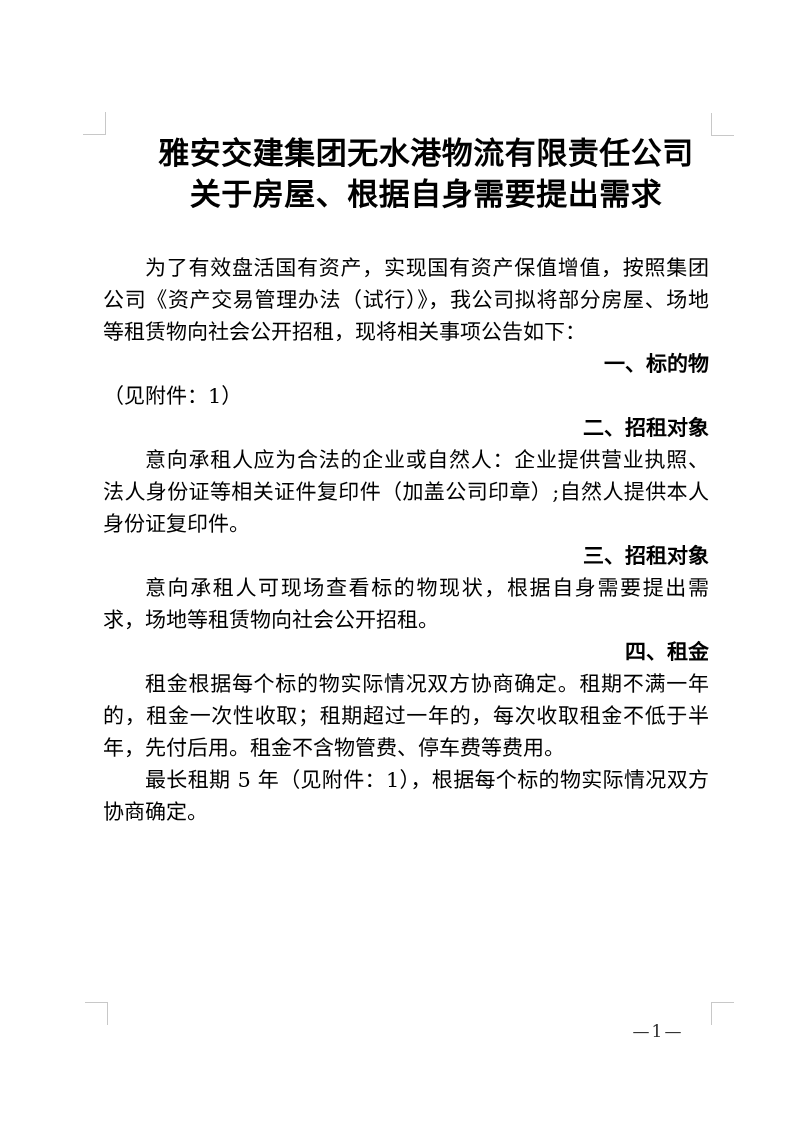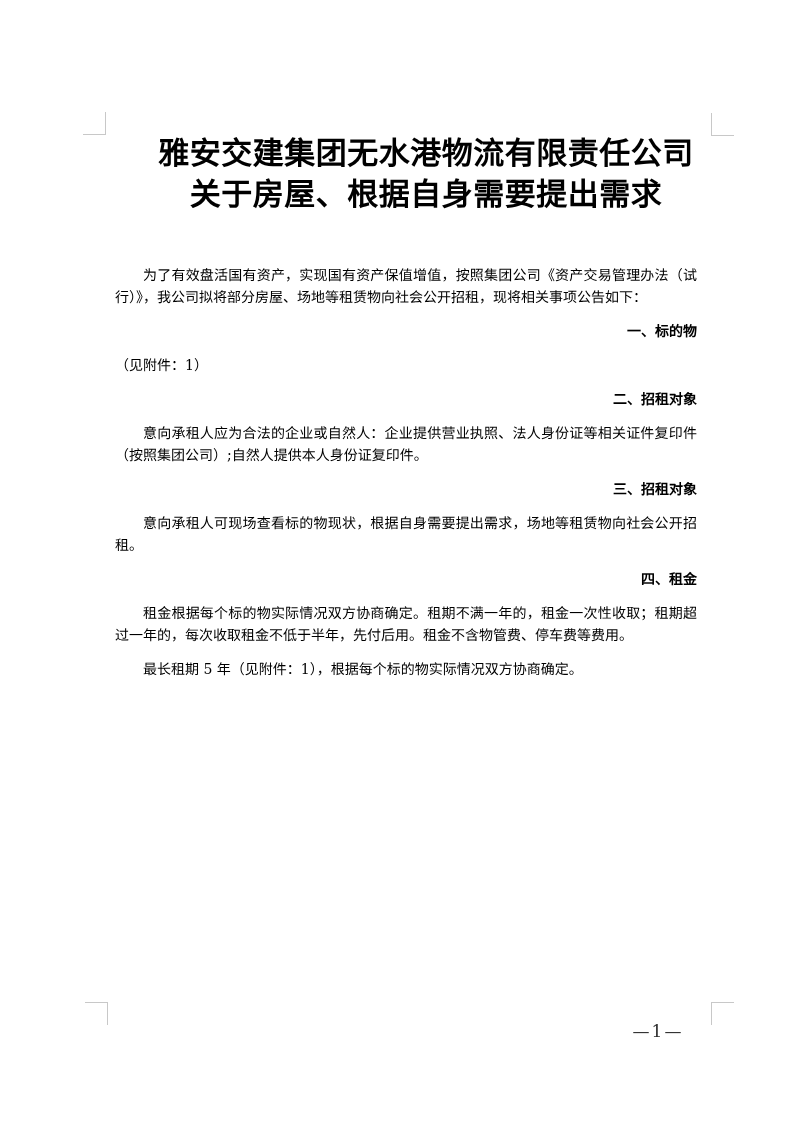--- a/index.html
+++ b/index.html
@@ -49,24 +49,24 @@
     left: 103px;
     top: 252px;
     width: 606px;
     font-size: 21px;
     line-height: 39px;
     text-align: justify;
     text-justify: inter-ideograph;
     color: #000000;
   }
   .content p, .content h3 {
-    margin: 12px;
+    margin: 0;
     padding: 0;
-    font-size: 14px;
-    line-height: 22px;
+    font-size: 21px;
+    line-height: 32px;
   }
   .content p.body {
     font-family: "DejaVu Serif", serif;
     font-weight: normal;
   }
   .content p.indent { text-indent: 2em; }
   .content h3.heading {
     font-family: "DejaVu Sans", sans-serif;
     font-weight: bold;
     text-indent: 1.75em;
@@ -98,21 +98,21 @@
   <div class="doc-title">
     <div>雅安交建集团无水港物流有限责任公司</div>
     <div>关于房屋、根据自身需要提出需求</div>
   </div>
 
   <div class="content">
     <p class="body indent">为了有效盘活国有资产，实现国有资产保值增值，按照集团公司《资产交易管理办法（试行）》，我公司拟将部分房屋、场地等租赁物向社会公开招租，现将相关事项公告如下：</p>
     <h3 class="heading">一、标的物</h3>
     <p class="body">（见附件：1）</p>
     <h3 class="heading">二、招租对象</h3>
-    <p class="body indent">意向承租人应为合法的企业或自然人：企业提供营业执照、法人身份证等相关证件复印件（按照集团公司）;自然人提供本人身份证复印件。</p>
+    <p class="body indent">意向承租人应为合法的企业或自然人：企业提供营业执照、法人身份证等相关证件复印件（加盖公司印章）;自然人提供本人身份证复印件。</p>
     <h3 class="heading">三、招租对象</h3>
     <p class="body indent">意向承租人可现场查看标的物现状，根据自身需要提出需求，场地等租赁物向社会公开招租。</p>
     <h3 class="heading">四、租金</h3>
     <p class="body indent">租金根据每个标的物实际情况双方协商确定。租期不满一年的，租金一次性收取；租期超过一年的，每次收取租金不低于半年，先付后用。租金不含物管费、停车费等费用。</p>
     <p class="body indent">最长租期 5 年（见附件：1），根据每个标的物实际情况双方协商确定。</p>
   </div>
 
   <div class="page-number">—1—</div>
 
 </div>

